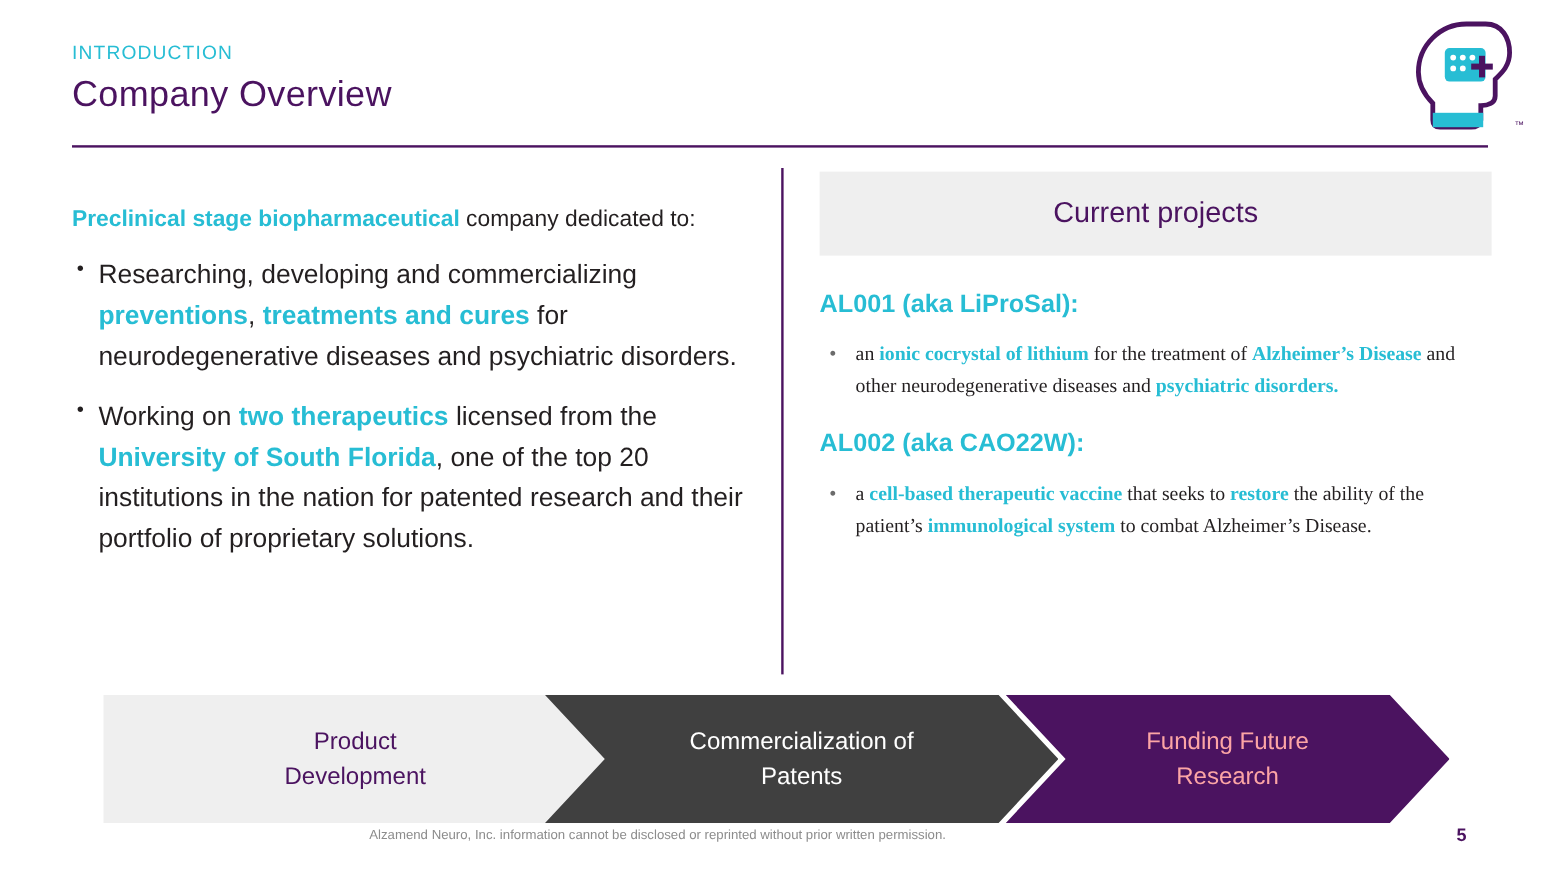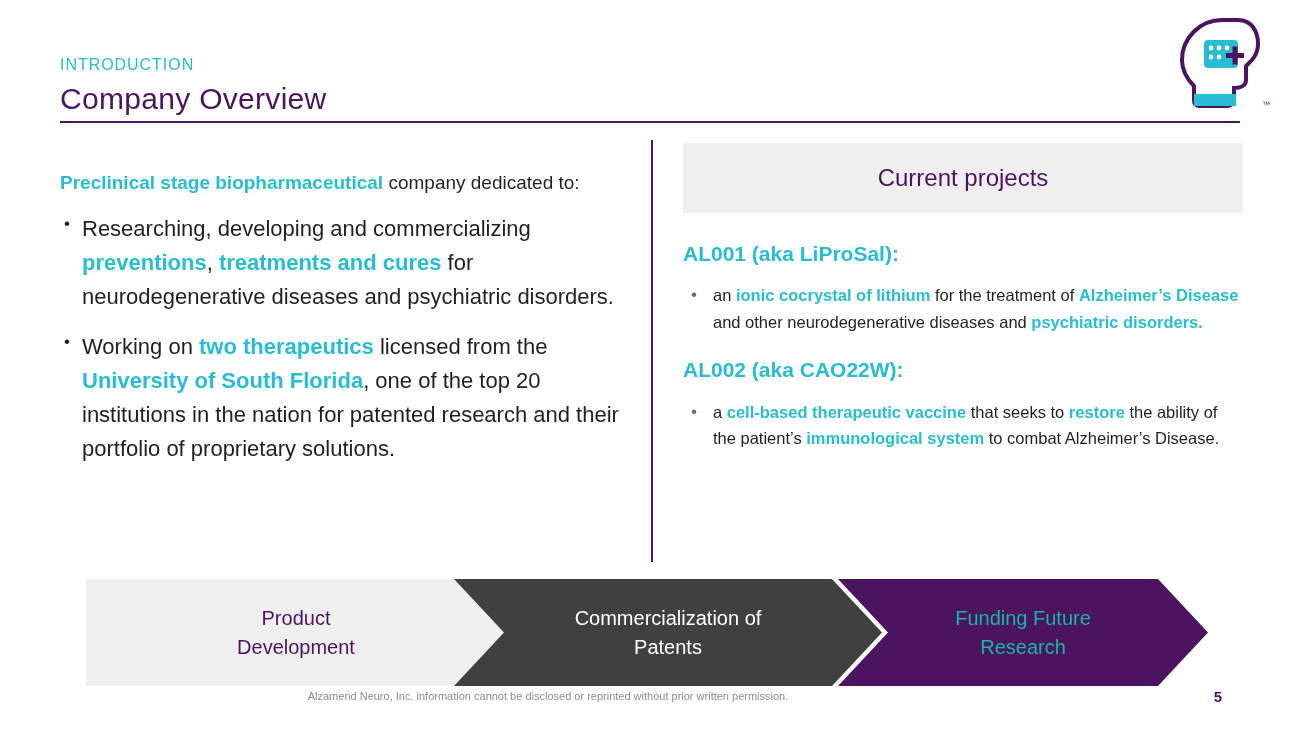--- a/index.html
+++ b/index.html
@@ -14,21 +14,21 @@
     position: relative;
     font-family: "Liberation Sans", sans-serif;
     color: #231f20;
     overflow: hidden;
   }
 
   
   #slide-header {
     position: absolute;
     left: 60px;
-    top: 56px;
+    top: 36px;
     width: 1180px;
   }
   #eyebrow {
     font-size: 16px;
     letter-spacing: 0.06em;
     color: #27bdd4;
     font-weight: 400;
     line-height: 1.1;
   }
   #slide-title {
@@ -123,20 +123,21 @@
     left: 4px;
     top: -1px;
     color: #231f20;
     font-size: 17px;
   }
   #col-right ul.bullets li {
     padding-left: 30px;
     font-size: 16.5px;
     line-height: 1.6;
     margin-bottom: 6px;
+    font-family: Liberation Serif, serif;
   }
   #col-right ul.bullets li:before {
     left: 8px;
     color: #6b6b6b;
   }
   .hl { color: #27bdd4; font-weight: bold; }
 
   
   #process-bar {
     position: absolute;
@@ -165,21 +166,21 @@
   }
   #chev-2 {
     left: 368px; width: 428px;
     background: #404040;
     color: #ffffff;
     clip-path: polygon(0 0, 378px 0, 428px 53.5px, 378px 107px, 0 107px, 50px 53.5px);
   }
   #chev-3 {
     left: 752px; width: 370px;
     background: #4b1360;
-    color: #14b8a6;
+    color: #fca5a5;
     clip-path: polygon(0 0, 320px 0, 370px 53.5px, 320px 107px, 0 107px, 50px 53.5px);
   }
   .chev-label { display: block; }
 
   
   #footer-note {
     position: absolute;
     left: 0;
     top: 690px;
     width: 1096px;

